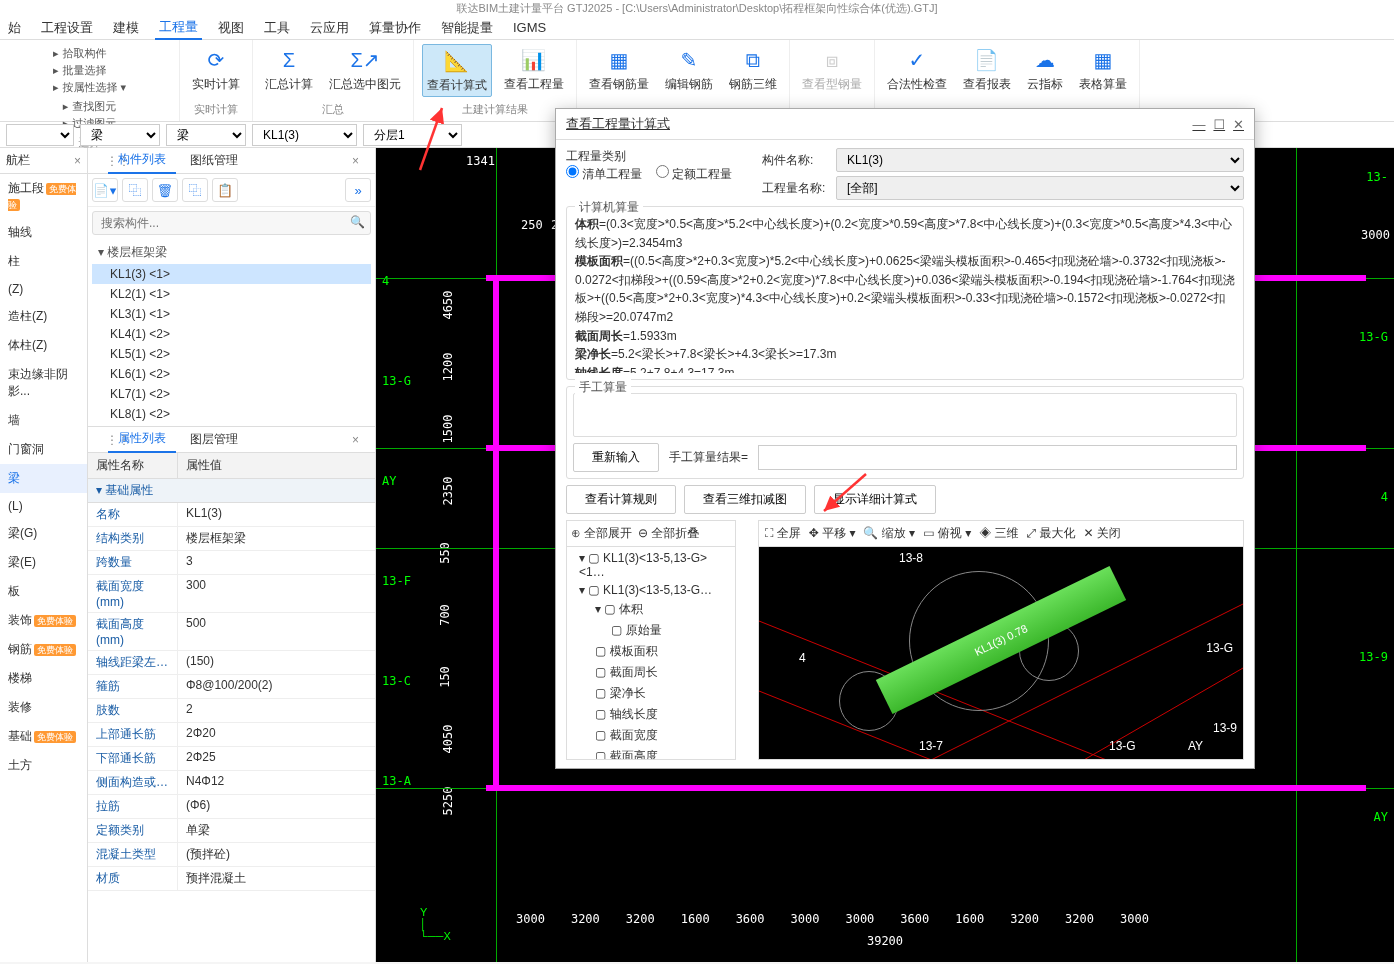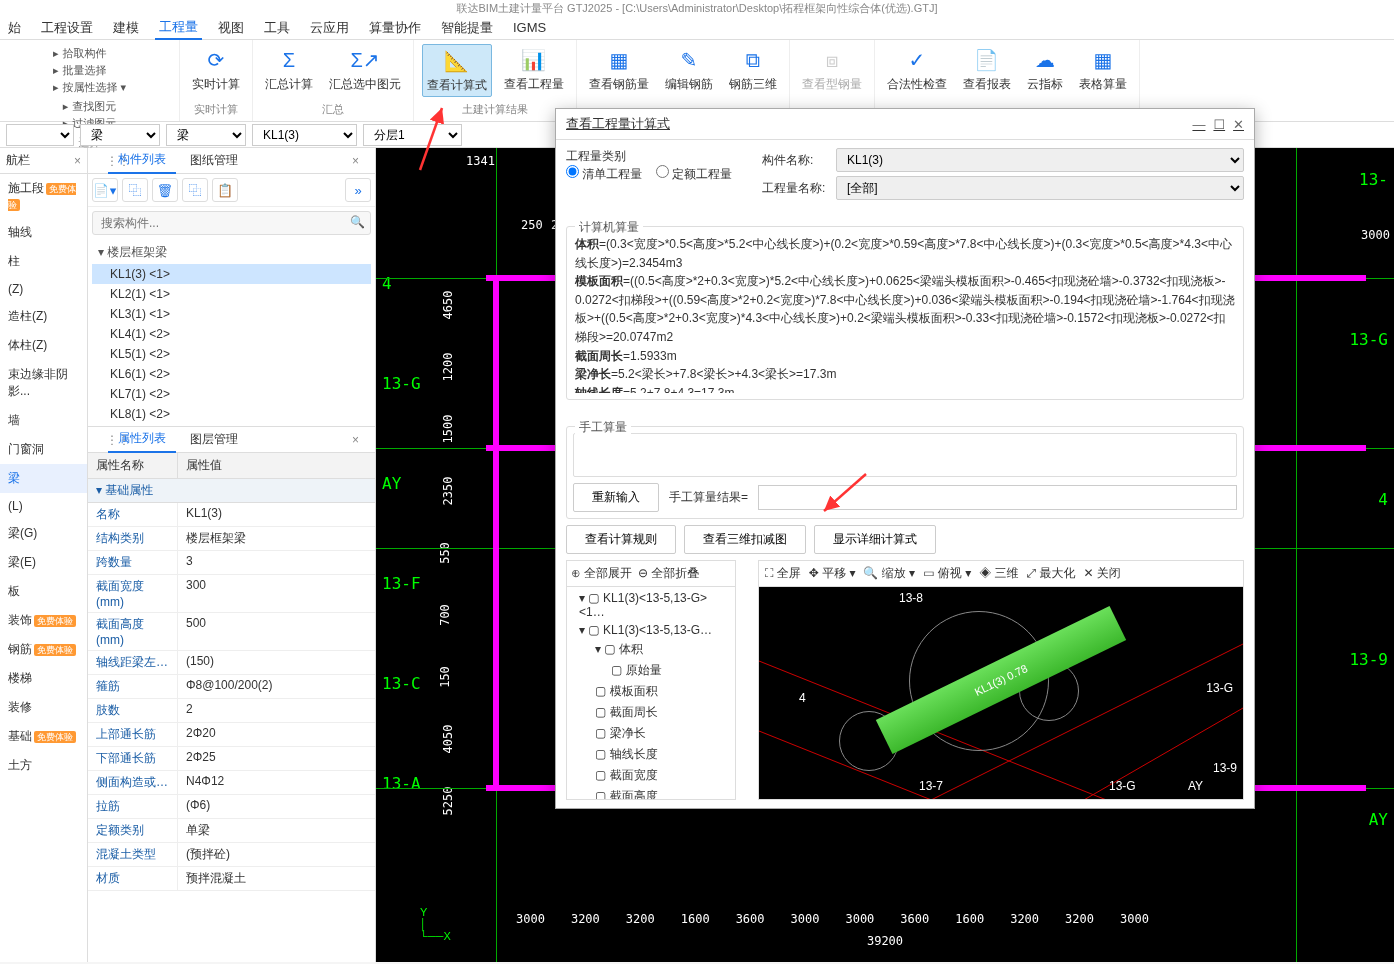--- a/index.html
+++ b/index.html
@@ -38,32 +38,32 @@
 .props { flex:1 1 auto; overflow:auto; border-top:1px solid #ddd;}
 .prop-head { display:flex; background:#f3f3f3; border-bottom:1px solid #ddd; font-size:12px;}
 .prop-head div { padding:4px 8px;}
 .prop-head div:first-child { width:90px; border-right:1px solid #ddd;}
 .prop-section { background:#eef3f8; padding:3px 8px; font-size:12px; color:#1b5ea6; border-bottom:1px solid #ddd;}
 .prop-row { display:flex; border-bottom:1px solid #eee; font-size:12px;}
 .prop-row .k { width:90px; padding:3px 8px; color:#1b5ea6; border-right:1px solid #eee;}
 .prop-row .v { flex:1; padding:3px 8px;}
 .canvas { position:relative; background:#000; height:calc(100% - 150px); margin-left:376px; overflow:hidden;}
 .gridline { position:absolute; background:#0a0;}
-.axis-label { position:absolute; color:#0f0; font-size:16px; font-family:monospace;}
+.axis-label { position:absolute; color:#0f0; font-size:12px; font-family:monospace;}
 .dim-label { position:absolute; color:#fff; font-size:12px; font-family:monospace;}
 .beam { position:absolute; background:#f0f; height:6px;}
 .beam-v { position:absolute; background:#f0f; width:6px;}
 .dialog-float { position:absolute; left:555px; top:108px; width:700px; background:#fff; border:1px solid #aaa; box-shadow:0 4px 16px rgba(0,0,0,0.3); z-index:100; display:flex; flex-direction:column;}
 .dlg-title { padding:6px 10px; font-size:13px; border-bottom:1px solid #ddd; display:flex; align-items:center;text-decoration:underline;}
 .dlg-title .wincontrols { margin-left:auto; display:flex; gap:8px; color:#666; cursor:pointer;}
 .dlg-body { padding:8px 10px; display:flex; flex-direction:column; gap:6px;}
 .dlg-row { display:flex; align-items:center; gap:6px; font-size:12px;}
 .dlg-row label { min-width:68px;}
 .dlg-row select,.dlg-row input[type=text] { flex:1; border:1px solid #ccc; padding:3px 6px; font-size:12px; border-radius:2px;}
-.fieldset { border:1px solid #ddd; border-radius:3px; padding:6px; font-size:12px; position:relative;margin-top:20px;}
+.fieldset { border:1px solid #ddd; border-radius:3px; padding:6px; font-size:12px; position:relative;}
 .fieldset .legend { position:absolute; top:-8px; left:8px; background:#fff; padding:0 4px; font-size:12px; color:#555;}
 .calc-text { font-size:12px; line-height:1.55; max-height:160px; overflow:auto; word-break:break-all; padding:2px;}
 .manual-box { border:1px solid #ddd; height:44px; border-radius:2px;}
 .btn { border:1px solid #ccc; background:#fff; padding:5px 18px; font-size:12px; cursor:pointer; border-radius:2px;}
 .split3d { display:flex; gap:22px; height:240px;}
 .split3d .treecol { width:170px; border:1px solid #ddd; font-size:12px; overflow:auto;}
 .split3d .view3d { flex:1; border:1px solid #ddd; background:#000; position:relative; overflow:hidden;}
 .view-toolbar { position:absolute; top:0; left:0; right:0; height:26px; background:#fff; display:flex; align-items:center; gap:8px; padding:0 6px; font-size:12px; border-bottom:1px solid #ddd; z-index:2;}
 .v3label { position:absolute; color:#fff; font-size:12px;}
 .greenbeam { position:absolute; left:50%; top:50%; width:260px; height:38px; background:linear-gradient(#6adf5a,#3cb82c); transform:translate(-50%,-50%) rotate(-26deg); box-shadow:0 0 4px rgba(0,0,0,0.5);}

